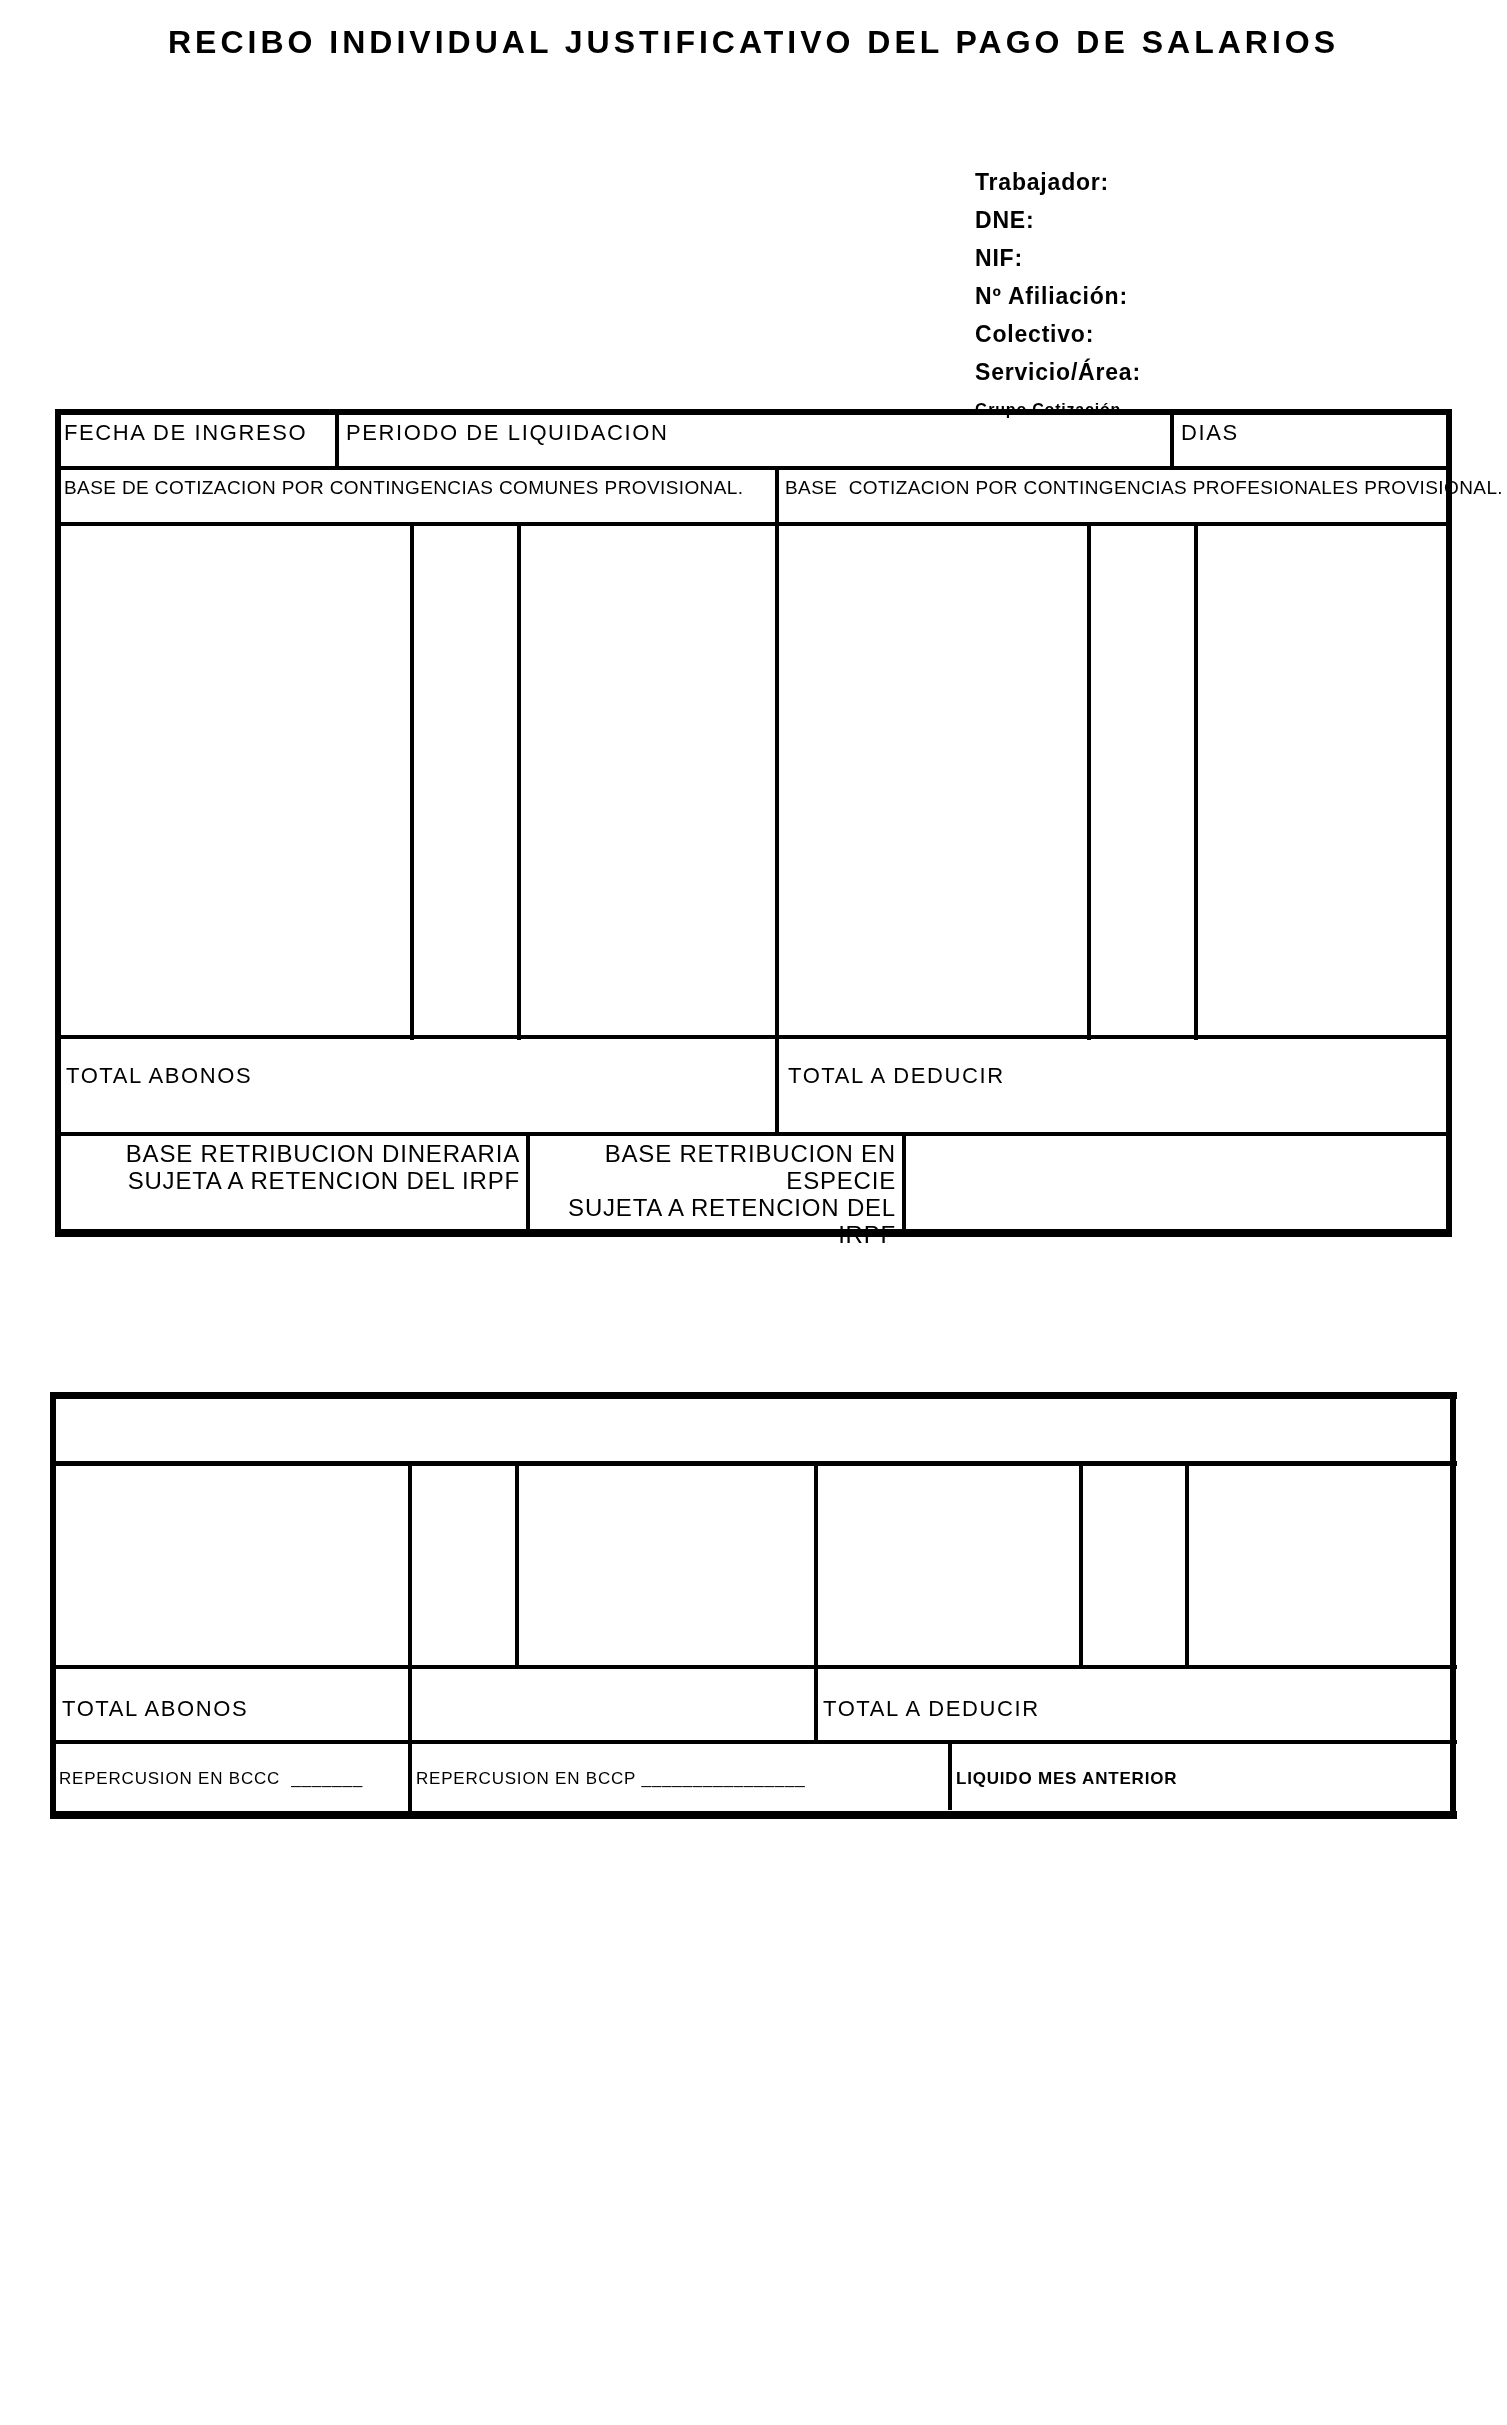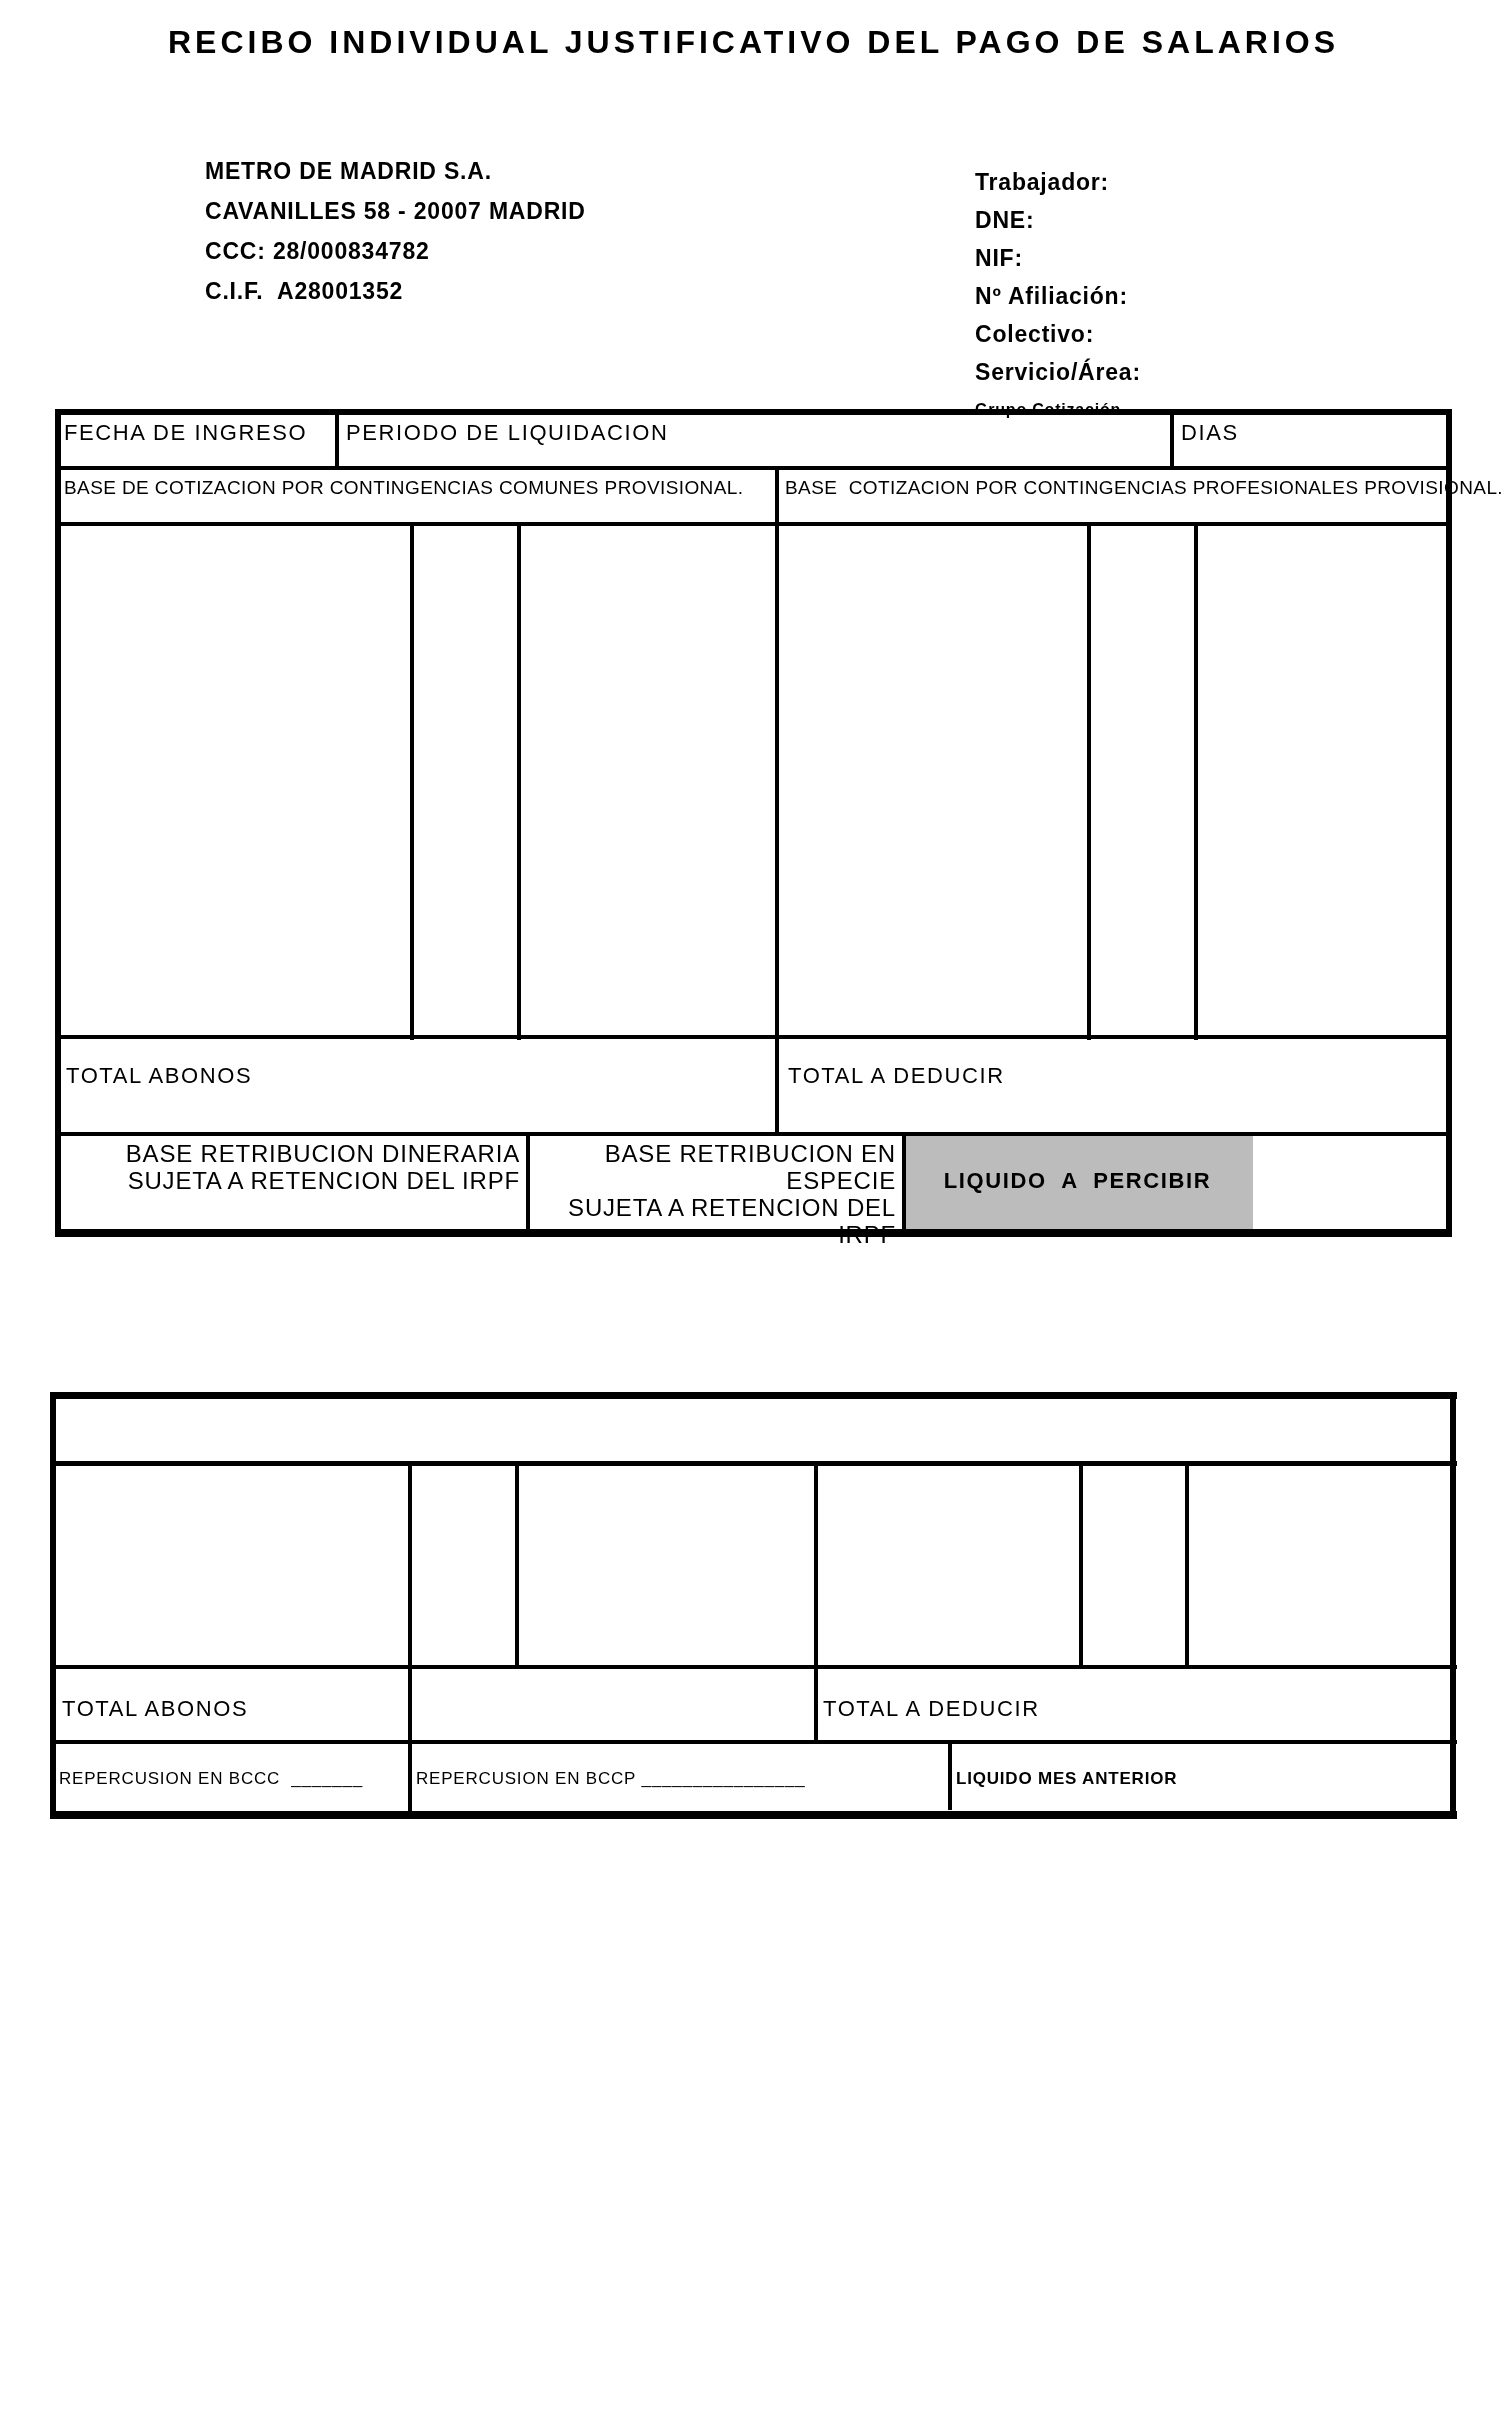--- a/index.html
+++ b/index.html
@@ -26,40 +26,31 @@
           font-size:21.4px;letter-spacing:1.6px;white-space:pre;}
   .rep{font-size:17px;letter-spacing:0.8px;}
 </style>
 </head>
 <body>
 
 <div class="page">
 
   <div class="lbl title pre">RECIBO INDIVIDUAL JUSTIFICATIVO DEL PAGO DE SALARIOS</div>
 
-  <div class="block company">
-    <div>METRO DE MADRID S.A.</div>
-    <div>CAVANILLES 58 - 20007 MADRID</div>
-    <div>CCC: 28/000834782</div>
-    <div class="pre">C.I.F.  A28001352</div>
-  </div>
 
   <div class="block worker">
     <div>Trabajador:</div>
     <div>DNE:</div>
     <div>NIF:</div>
     <div>Nº Afiliación:</div>
     <div>Colectivo:</div>
     <div>Servicio/Área:</div>
     <div class="small">Grupo Cotización</div>
   </div>
 
-  <div class="graycell" style="background: rgb(188, 188, 188);">
-    <span>LIQUIDO  A  PERCIBIR</span>
-  </div>
 
   <div class="hl" style="left: 55px; top: 409px; width: 1397px; height: 6.3px; background: rgb(0, 0, 0);"></div>
   <div class="hl" style="left: 55px; top: 466px; width: 1397px; height: 4px; background: rgb(0, 0, 0);"></div>
   <div class="hl" style="left: 55px; top: 522px; width: 1397px; height: 4px; background: rgb(0, 0, 0);"></div>
   <div class="hl" style="left: 55px; top: 1035px; width: 1397px; height: 4px; background: rgb(0, 0, 0);"></div>
   <div class="hl" style="left: 55px; top: 1132px; width: 1397px; height: 4px; background: rgb(0, 0, 0);"></div>
   <div class="hl" style="left: 55px; top: 1229px; width: 1397px; height: 8px; background: rgb(0, 0, 0);"></div>
 
   <div class="vl" style="left: 55px; top: 409px; width: 5.5px; height: 827px; background: rgb(0, 0, 0);"></div>
   <div class="vl" style="left: 1446px; top: 409px; width: 5.5px; height: 827px; background: rgb(0, 0, 0);"></div>

